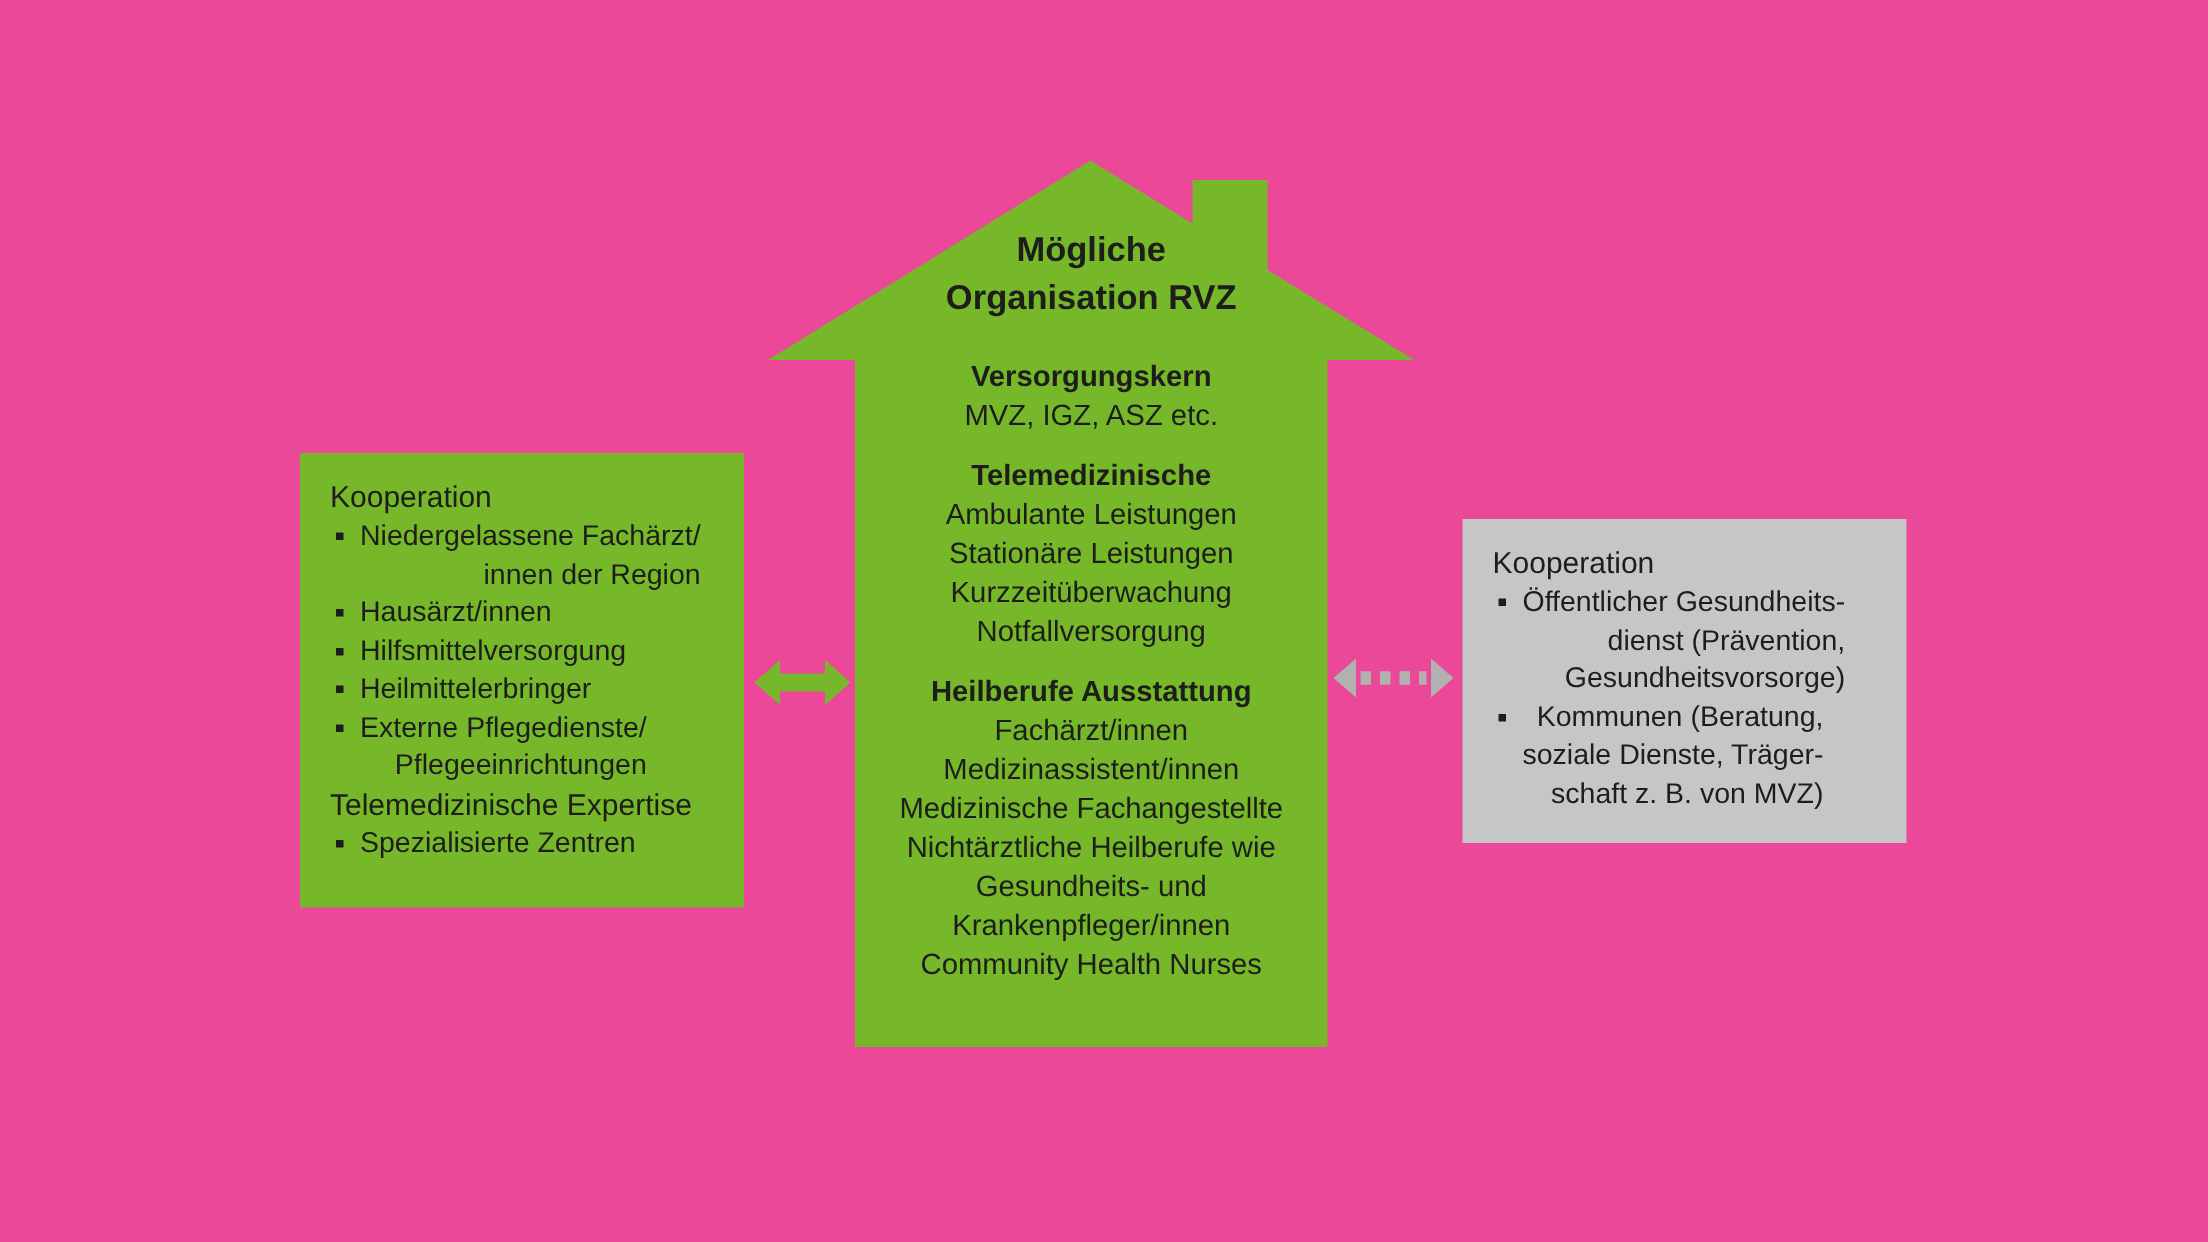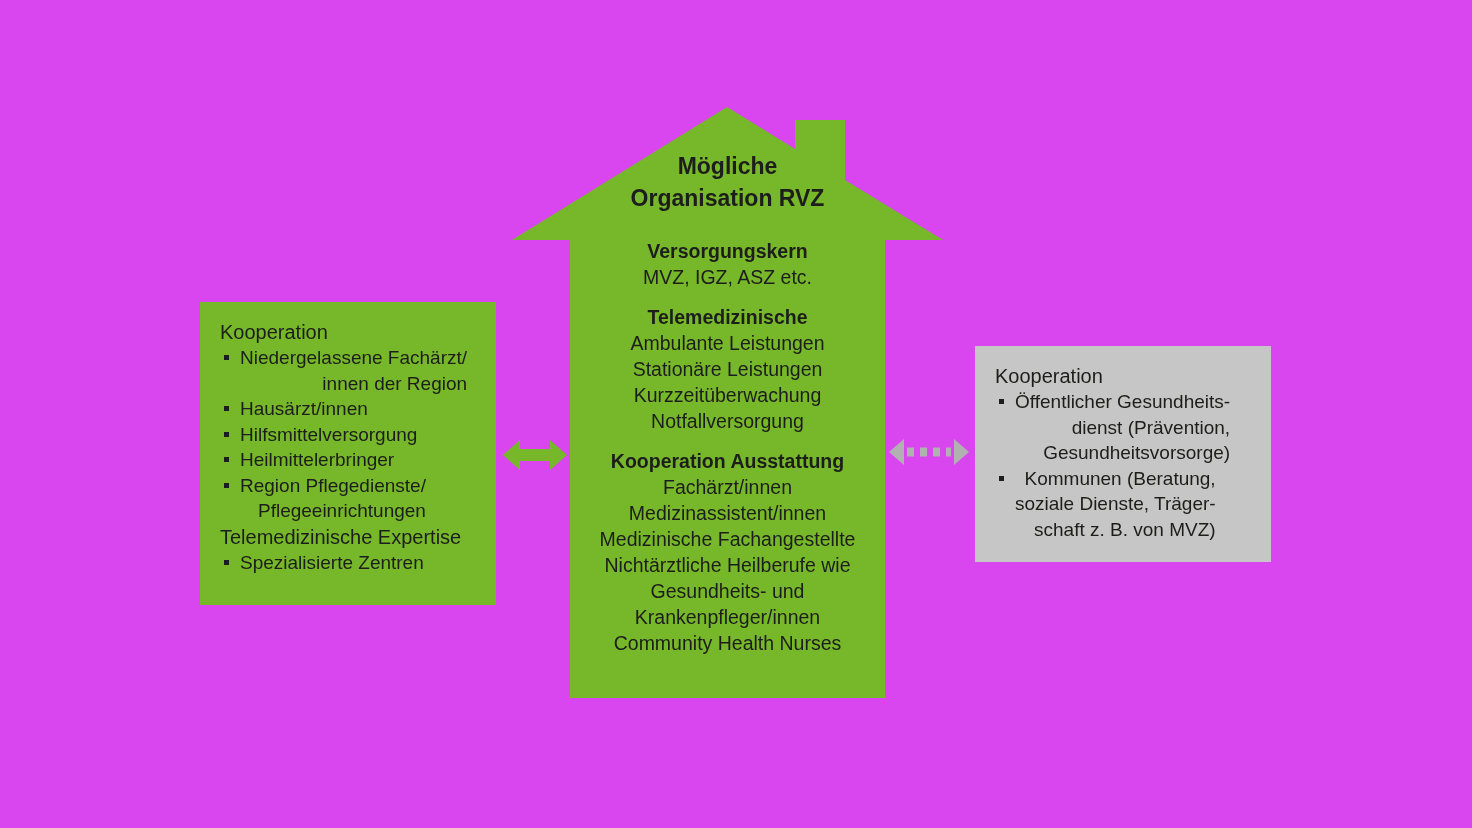--- a/index.html
+++ b/index.html
@@ -5,21 +5,21 @@
   * { margin: 0; padding: 0; box-sizing: border-box; }
   html, body { background: #ffffff; }
   body {
     font-family: "Liberation Sans", sans-serif;
     color: #1d1d1b;
   }
   .canvas {
     position: relative;
     width: 1472px;
     height: 828px;
-    background: #d946ef;
+    background: #ec4899;
     overflow: hidden;
   }
 
   
   .house-shape {
     position: absolute;
     left: 505px;
     top: 100px;
     width: 445px;
     height: 605px;
@@ -127,21 +127,21 @@
 
     <div class="house-section">
       <div class="sec-heading">Telemedizinische</div>
       <div class="sec-lines">Ambulante Leistungen
 Stationäre Leistungen
 Kurzzeitüberwachung
 Notfallversorgung</div>
     </div>
 
     <div class="house-section">
-      <div class="sec-heading">Kooperation Ausstattung</div>
+      <div class="sec-heading">Heilberufe Ausstattung</div>
       <div class="sec-lines">Fachärzt/innen
 Medizinassistent/innen
 Medizinische Fachangestellte
 Nichtärztliche Heilberufe wie
 Gesundheits- und
 Krankenpfleger/innen
 Community Health Nurses</div>
     </div>
   </div>
 
@@ -160,21 +160,21 @@
       <li>
         <span class="bullet"></span>
         <span class="li-text">Hilfsmittelversorgung</span>
       </li>
       <li>
         <span class="bullet"></span>
         <span class="li-text">Heilmittelerbringer</span>
       </li>
       <li>
         <span class="bullet"></span>
-        <span class="li-text">Region Pflegedienste/
+        <span class="li-text">Externe Pflegedienste/
 Pflegeeinrichtungen</span>
       </li>
     </ul>
     <div class="box-heading sub">Telemedizinische Expertise</div>
     <ul class="bullet-list">
       <li>
         <span class="bullet"></span>
         <span class="li-text">Spezialisierte Zentren</span>
       </li>
     </ul>

